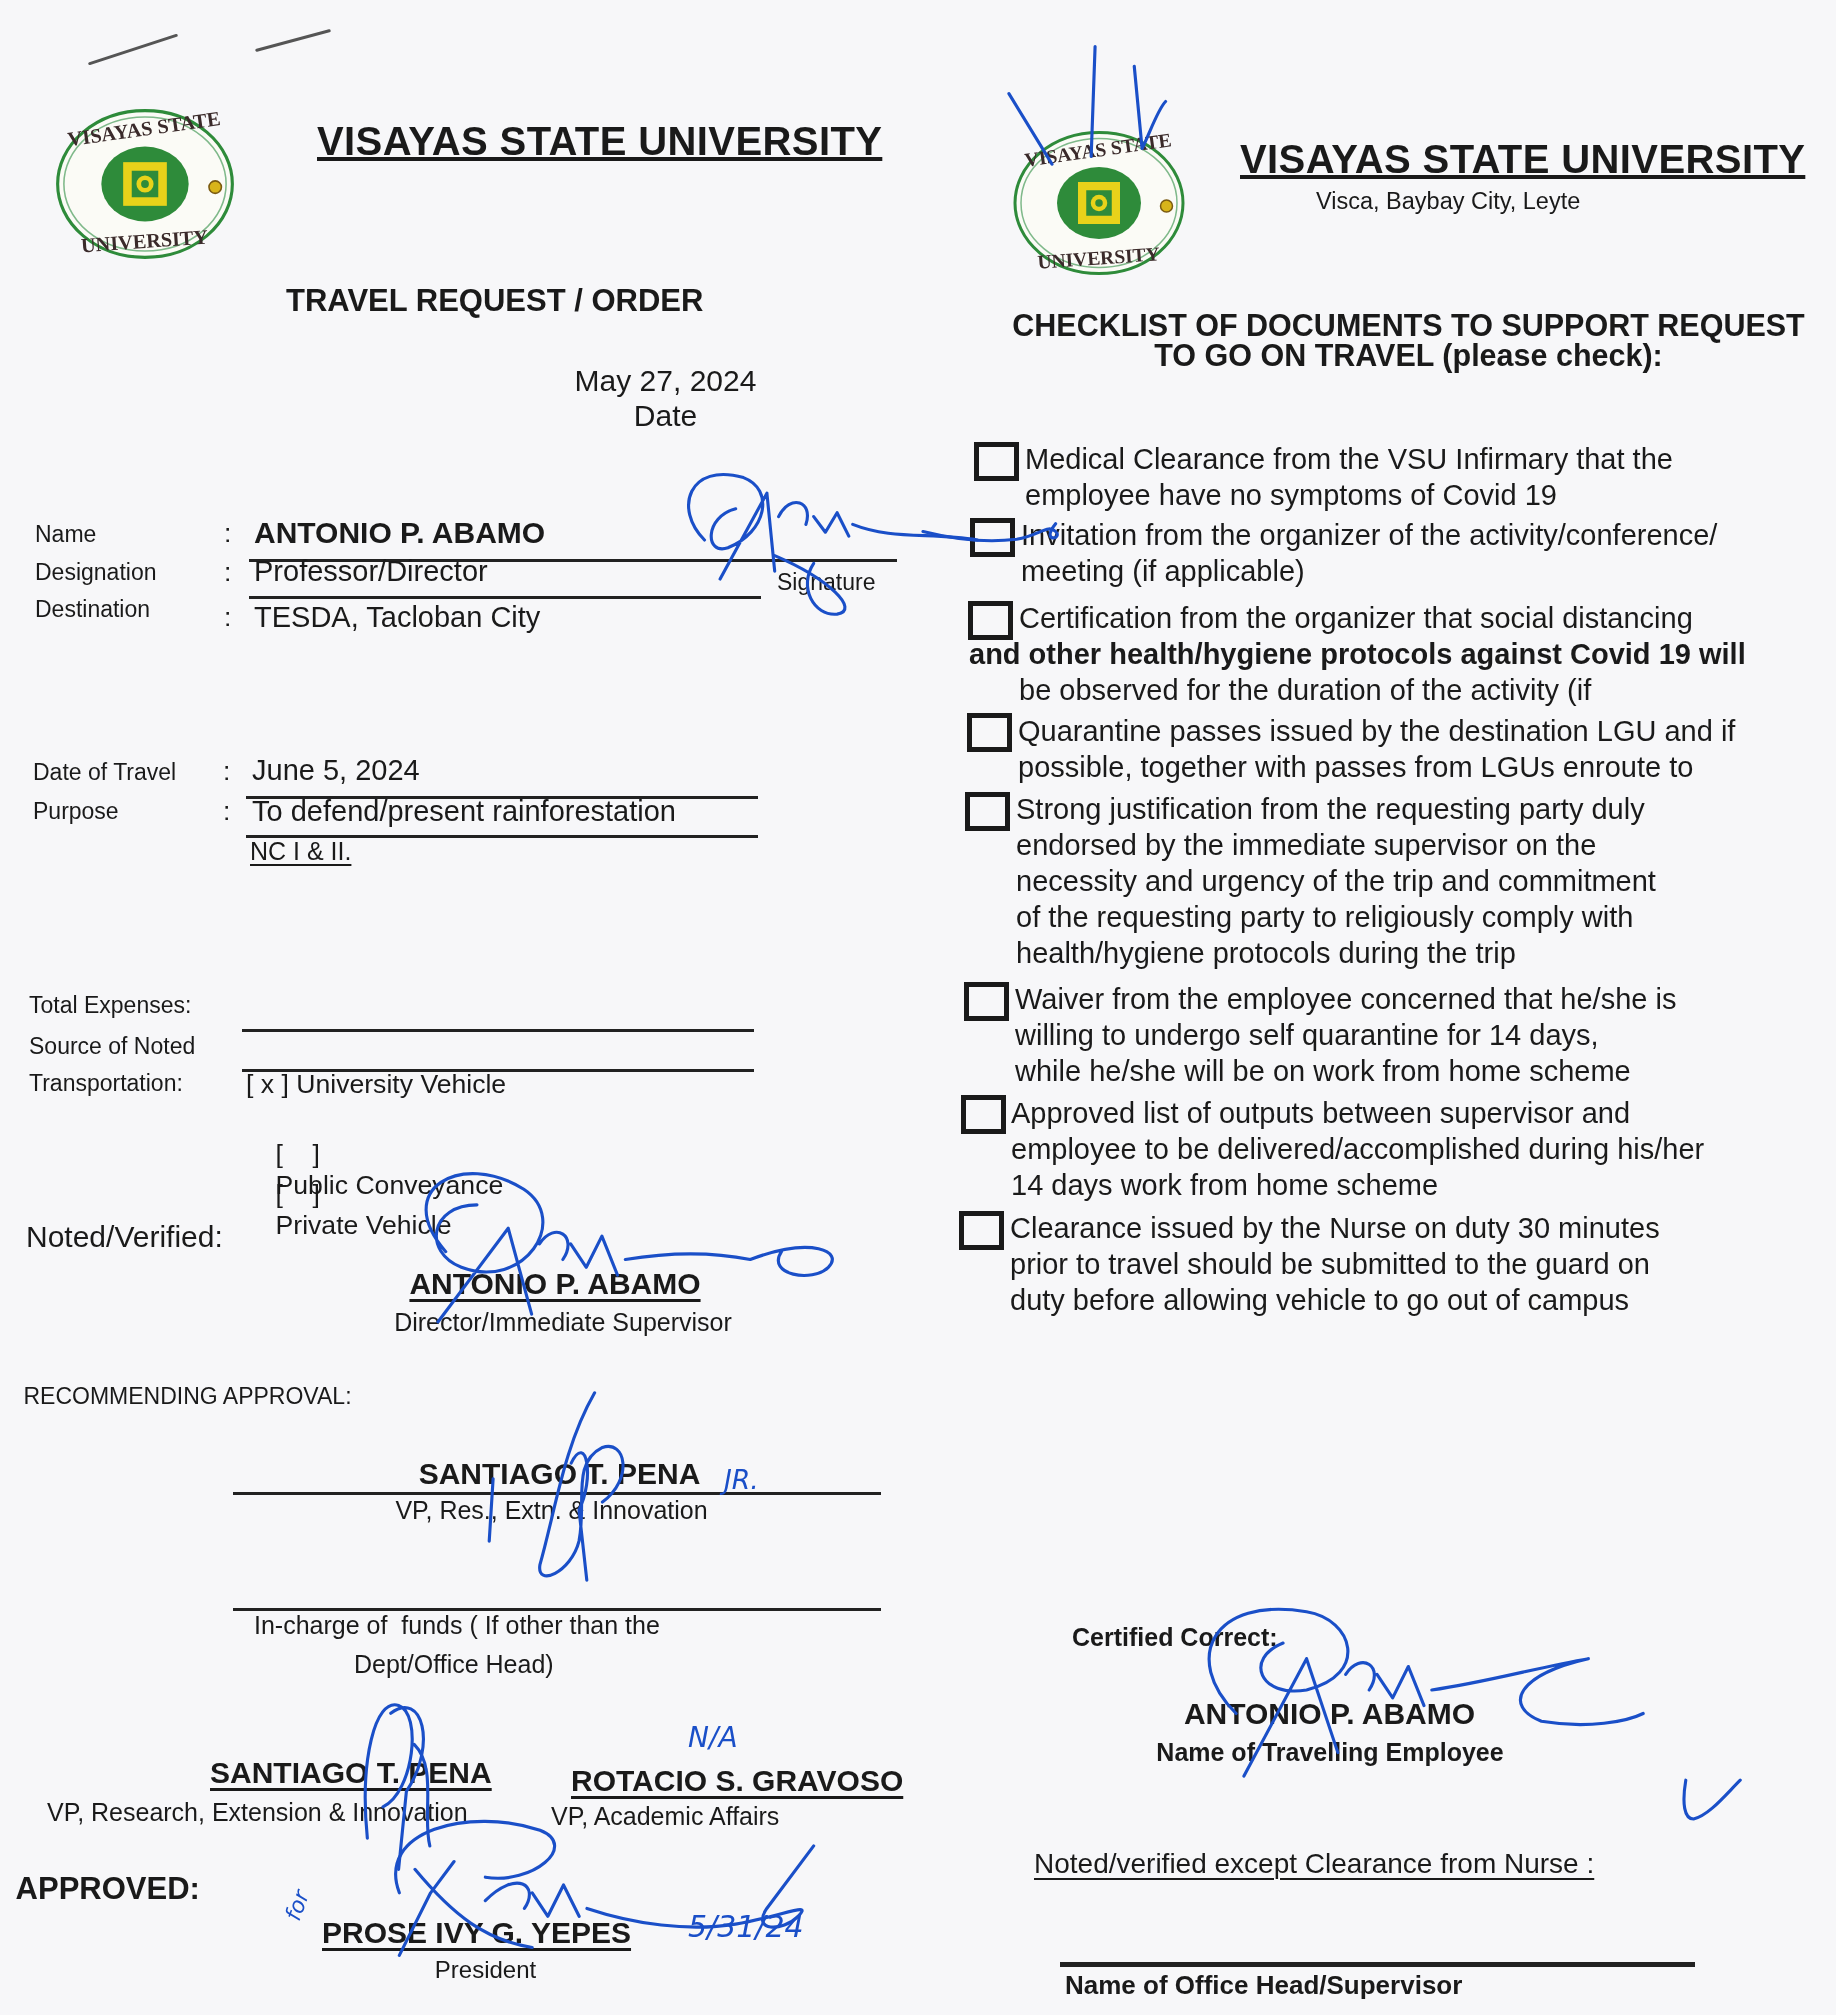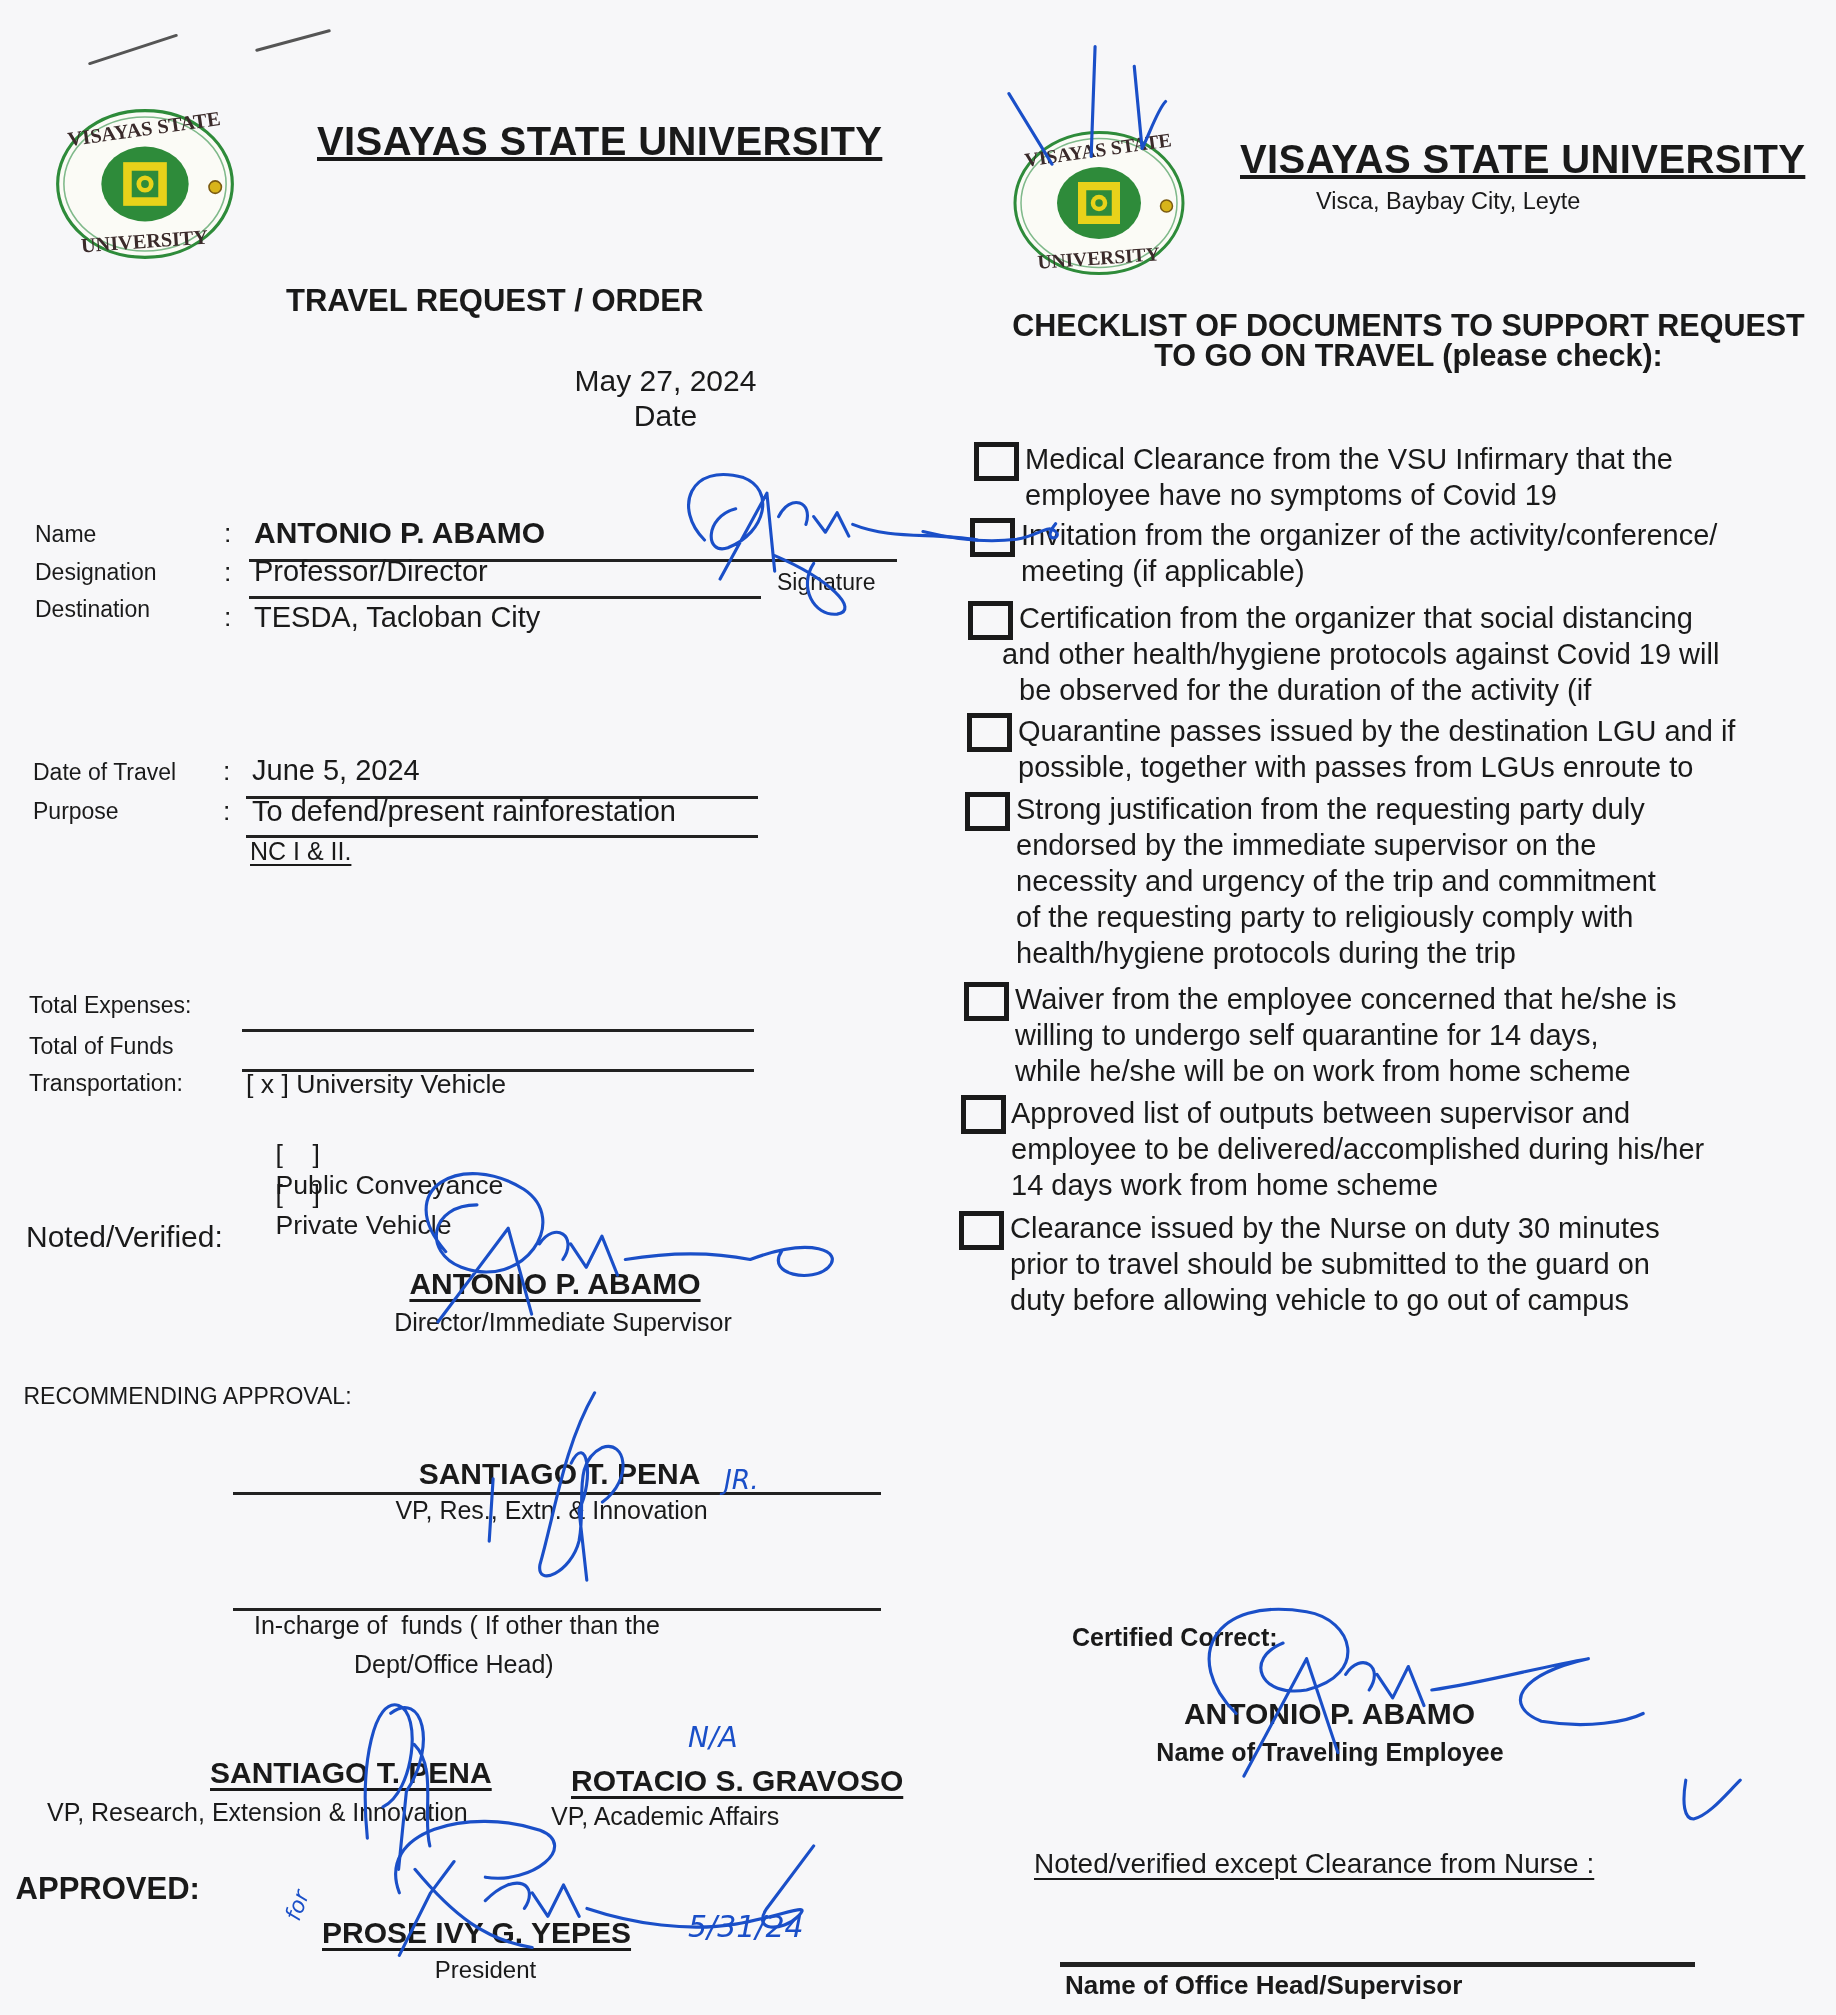--- a/index.html
+++ b/index.html
@@ -77,21 +77,21 @@
   <div class="line" style="left:246px;top:796px;width:512px;"></div>
 
   <div class="abs lbl" style="left:33px;top:798px;">Purpose</div>
   <div class="abs colon" style="left:223px;top:796px;">:</div>
   <div class="abs val" style="left:252px;top:795px;">To defend/present rainforestation</div>
   <div class="line" style="left:246px;top:835px;width:512px;"></div>
   <div class="abs" style="left:250px;top:837px;font-size:25px;text-decoration:underline;text-decoration-thickness:2.3px;text-underline-offset:3.9px;text-align:center;">NC I &amp; II.</div>
 
   <div class="abs lbl" style="left:29px;top:992px;">Total Expenses:</div>
   <div class="line" style="left:242px;top:1029px;width:512px;"></div>
-  <div class="abs lbl" style="left:29px;top:1033px;">Total of Funds</div>
+  <div class="abs lbl" style="left:29px;top:1033px;">Source of Noted</div>
   <div class="line" style="left:242px;top:1069px;width:512px;"></div>
 
   <div class="abs lbl" style="left:29px;top:1070px;">Transportation:</div>
   <div class="abs" style="left:246px;top:1069px;font-size:26.6px;">
     <span>[ x ]</span>
     <span>University Vehicle</span>
   </div>
   <div class="abs" style="left:246px;top:1108px;font-size:26.6px;white-space:pre;">
     <span>[    ]</span>
     <span>Public Conveyance</span>
@@ -150,21 +150,21 @@
 
   <div id="checklist">
       <div class="check-box" style="left: 974px; top: 442px;"></div>
       <div class="check-text" style="left: 1025px; top: 440px;">Medical Clearance from the VSU Infirmary that the</div>
       <div class="check-text" style="left: 1025px; top: 476px;">employee have no symptoms of Covid 19</div>
       <div class="check-box" style="left: 970px; top: 518px;"></div>
       <div class="check-text" style="left: 1021px; top: 516px;">Invitation from the organizer of the activity/conference/</div>
       <div class="check-text" style="left: 1021px; top: 552px;">meeting (if applicable)</div>
       <div class="check-box" style="left: 968px; top: 601px;"></div>
       <div class="check-text" style="left: 1019px; top: 599px;">Certification from the organizer that social distancing</div>
-      <div class="check-text" style="left: 1002px; top: 635px;">and other health/hygiene protocols against Covid 19 will</div>
+      <div class="check-text" style="left: 969px; top: 635px; font-weight: bold;">and other health/hygiene protocols against Covid 19 will</div>
       <div class="check-text" style="left: 1019px; top: 671px;">be observed for the duration of the activity  (if</div>
       <div class="check-box" style="left: 967px; top: 713px;"></div>
       <div class="check-text" style="left: 1018px; top: 712px;">Quarantine passes issued by the destination LGU and if</div>
       <div class="check-text" style="left: 1018px; top: 748px;">possible, together with passes from LGUs enroute to</div>
       <div class="check-box" style="left: 965px; top: 792px;"></div>
       <div class="check-text" style="left: 1016px; top: 790px;">Strong justification from the requesting party duly</div>
       <div class="check-text" style="left: 1016px; top: 826px;">endorsed by the immediate supervisor on the</div>
       <div class="check-text" style="left: 1016px; top: 862px;">necessity and urgency of the trip and commitment</div>
       <div class="check-text" style="left: 1016px; top: 898px;">of the requesting party to religiously comply with</div>
       <div class="check-text" style="left: 1016px; top: 934px;">health/hygiene protocols during the trip</div>

